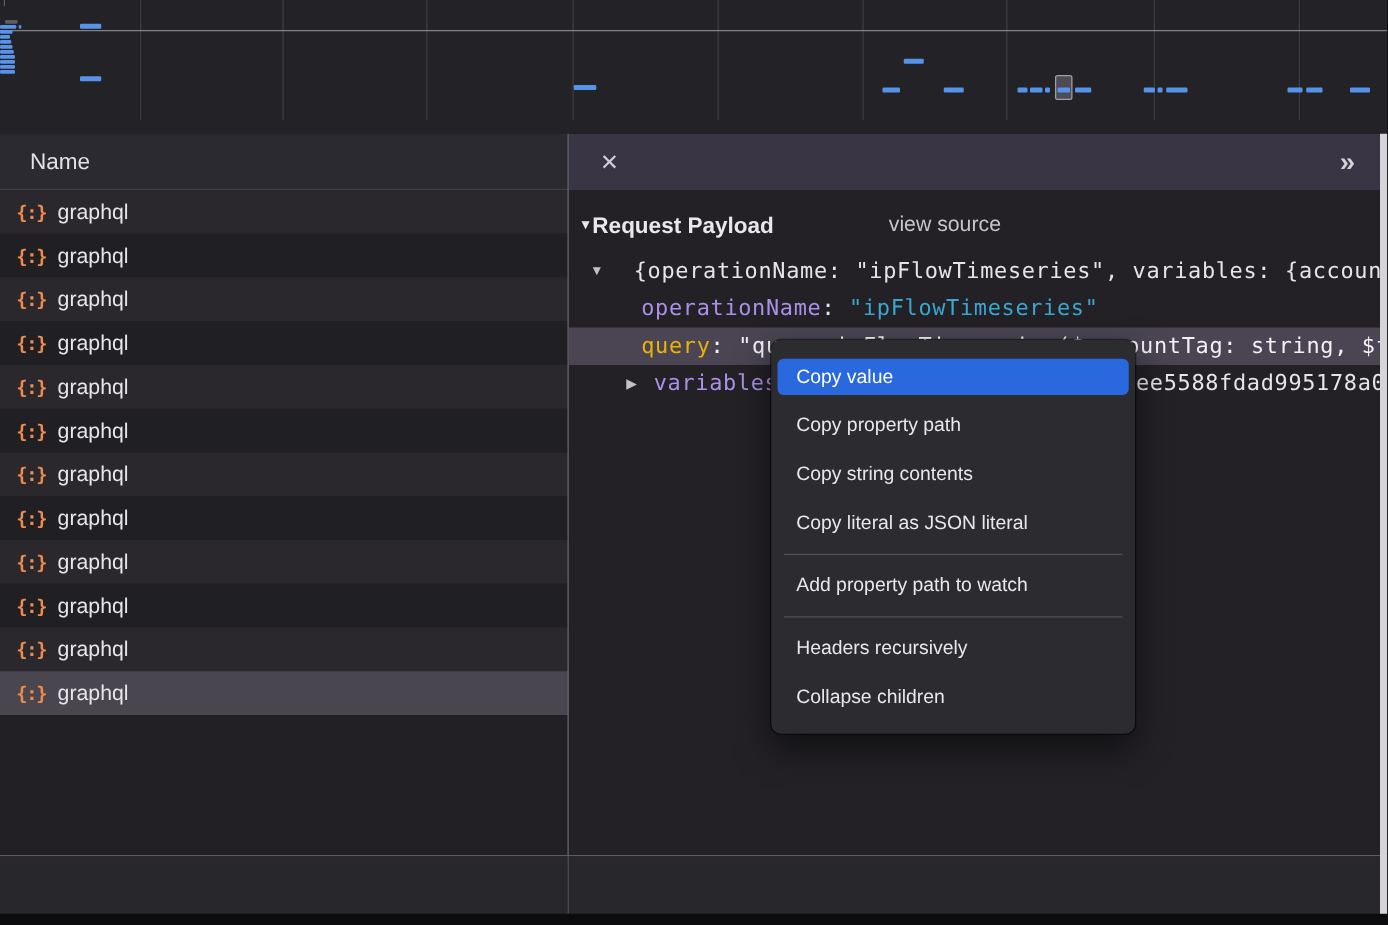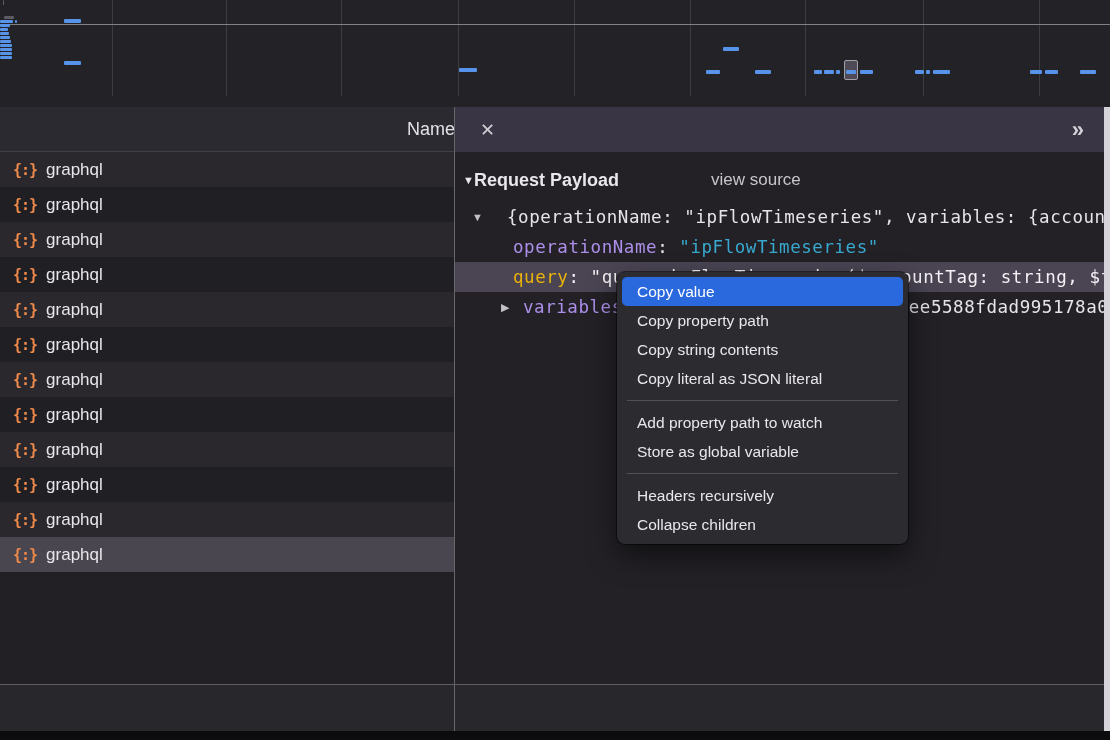--- a/index.html
+++ b/index.html
@@ -16,21 +16,21 @@
   .lane-divider { position:absolute; left:0; width:1110px; height:1px; background:#93929a; opacity:.85; }
   .ov-bar { position:absolute; border-radius:1px; }
   .ov-bar.blue { background:#5793e8; }
   .ov-bar.gray { background:#5d5c61; }
   .hover-box { position:absolute; border:1px solid #a19fa8; background:#4e4b56; border-radius:2px; }
 
   
   #left-panel { position:absolute; left:0; top:107px; width:455px; height:624px; background:#222025; }
   #name-header {
     height:45px; background:#2b2a31; border-bottom:1px solid #413f46;
-    color:#e3e1e6; font-size:18px; display:flex; align-items:center; padding-left:24px;justify-content:flex-end;
+    color:#e3e1e6; font-size:18px; display:flex; align-items:center; padding-left:24px;
   }
   .req-row { height:35px; display:flex; align-items:center; padding-left:13px; color:#e8e6ea; font-size:17px; }
   .req-row.odd { background:#2a282d; }
   .req-row.even { background:#201f23; }
   .req-row.selected { background:#4a4650; }
   .json-icon {
     font-family:"DejaVu Sans Mono", monospace; font-weight:bold; font-size:15px;
     color:#ed8a4c; letter-spacing:-1px; margin-right:9px;
   }
 
@@ -66,21 +66,21 @@
   #footer-right { position:absolute; left:455px; top:685px; width:649px; height:46px; background:#28272b; }
   #bottom-strip { position:absolute; left:0; top:731px; width:1110px; height:9px; background:#0c0c0e; }
   #edge-strip { position:absolute; left:1104px; top:107px; width:6px; height:624px; background:#d6d4d8; }
 
   
   #context-menu {
     position:absolute; width:291px; background:#2c2b2f; border-radius:8px;
     padding:5px 0; box-shadow:0 12px 28px rgba(0,0,0,.55), 0 0 0 1px rgba(0,0,0,.5);
     font-size:15.5px; color:#e9e7ec; z-index:50;
   }
-  .menu-item { height:29px; display:flex; align-items:center; padding:0 15px; margin:0 5px; border-radius:5px; }
+  .menu-item { height:29px; display:flex; align-items:center; padding:0 15px; margin:10px 5px; border-radius:5px; }
   .menu-item.highlighted { background:#2968dd; color:#ffffff; }
   .menu-divider { height:1px; background:#515056; margin:7px 10px; }
 </style>
 </head>
 <body>
 
 <div id="root">
 
   <div id="overview">
       <div class="gridline" style="left: 112px;"></div>
@@ -210,19 +210,18 @@
   <div id="bottom-strip"></div>
   <div id="edge-strip"></div>
 
   <div id="context-menu" style="left: 617px; top: 272px; width: 291px;">
       <div class="menu-item highlighted">Copy value</div>
       <div class="menu-item">Copy property path</div>
       <div class="menu-item">Copy string contents</div>
       <div class="menu-item">Copy literal as JSON literal</div>
       <div class="menu-divider"></div>
       <div class="menu-item">Add property path to watch</div>
-      <div class="menu-item">Store as global variable</div>
       <div class="menu-divider"></div>
       <div class="menu-item">Headers recursively</div>
       <div class="menu-item">Collapse children</div>
     </div>
 
 </div>
 
 </body></html>

